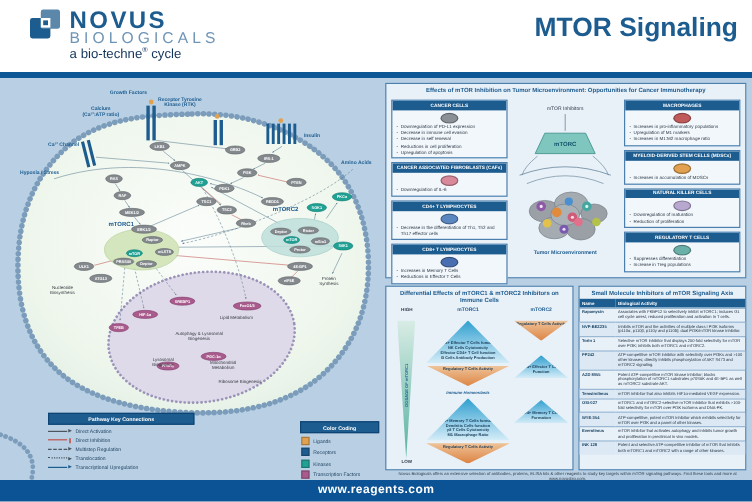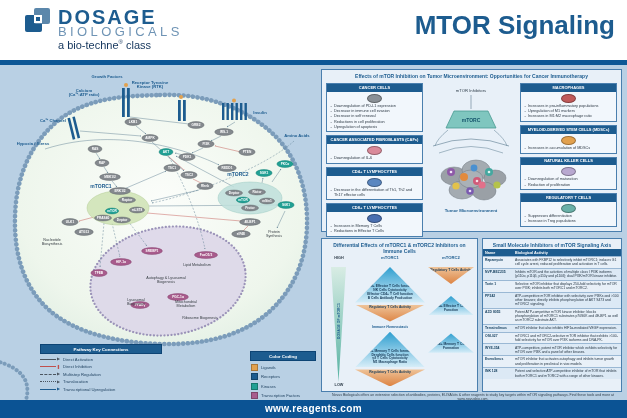--- a/index.html
+++ b/index.html
@@ -8,21 +8,21 @@
   .header{position:absolute;top:0;left:0;right:0;height:60px;background:#ffffff;}
   .logo{position:absolute;left:24px;top:7px;display:flex;align-items:flex-start;}
   .logo-icon{width:28px;height:28px;margin-right:6px;}
   .logo-text .nv{font-size:20px;font-weight:bold;color:#1d5c8f;letter-spacing:2px;line-height:20px;}
   .logo-text .bi{font-size:13px;color:#6f94b5;letter-spacing:3.4px;line-height:9px;}
   .tagline{font-size:11px;color:#13355c;margin-top:3px;}
   .tagline b{font-weight:normal;}
   .tagline sup{font-size:6px;}
   .titleblock{position:absolute;right:12px;top:8px;text-align:right;}
   .kicker{font-size:9.5px;font-weight:bold;color:#d9782d;letter-spacing:.4px;}
-  .maintitle{font-size:26px;font-weight:bold;color:#1d5c8f;margin-top:2px;}
+  .maintitle{font-size:22px;font-weight:bold;color:#1d5c8f;margin-top:2px;}
   .divider{position:absolute;top:60px;left:0;right:0;height:5px;background:#0d5796;}
   
   .footerbar{position:absolute;left:0;right:0;bottom:0;height:18px;background:#0b5394;color:#fff;
     font-size:10px;font-weight:bold;text-align:center;line-height:18px;letter-spacing:.4px;}
   .footnote{position:absolute;left:324px;top:393px;width:298px;font-size:3.5px;color:#33414e;text-align:center;line-height:1.2;}
   
   .pathway-svg{position:absolute;left:0;top:65px;}
   .edge{stroke:#5a7a8f;stroke-width:.45;fill:none;}
   .edge.inhibit{stroke:#c0504d;}
   .edge.dashed{stroke-dasharray:2,1.5;}
@@ -97,23 +97,23 @@
 
   <div class="header">
     <div class="logo">
       <svg class="logo-icon" viewBox="0 0 28 28">
         <rect x="1" y="8" width="17" height="17" rx="2" fill="#1d5c8f"></rect>
         <rect x="10" y="1" width="16" height="16" rx="2" fill="#5b87ab"></rect>
         <rect x="10" y="8" width="8" height="8" fill="#ffffff"></rect>
         <rect x="12" y="10" width="4" height="4" fill="#1d5c8f"></rect>
       </svg>
       <div class="logo-text">
-        <div class="nv">DOSAGE</div>
+        <div class="nv">NOVUS</div>
         <div class="bi">BIOLOGICALS</div>
-        <div class="tagline"><span>a</span> <b>bio-techne</b><sup>®</sup> <span>class</span></div>
+        <div class="tagline"><span>a</span> <b>bio-techne</b><sup>®</sup> <span>cycle</span></div>
       </div>
     </div>
     <div class="titleblock">
       <div class="maintitle">MTOR Signaling</div>
     </div>
   </div>
   <div class="divider"></div>
 
   <svg class="pathway-svg" width="320" height="335" viewBox="0 0 320 335">
     <defs>

